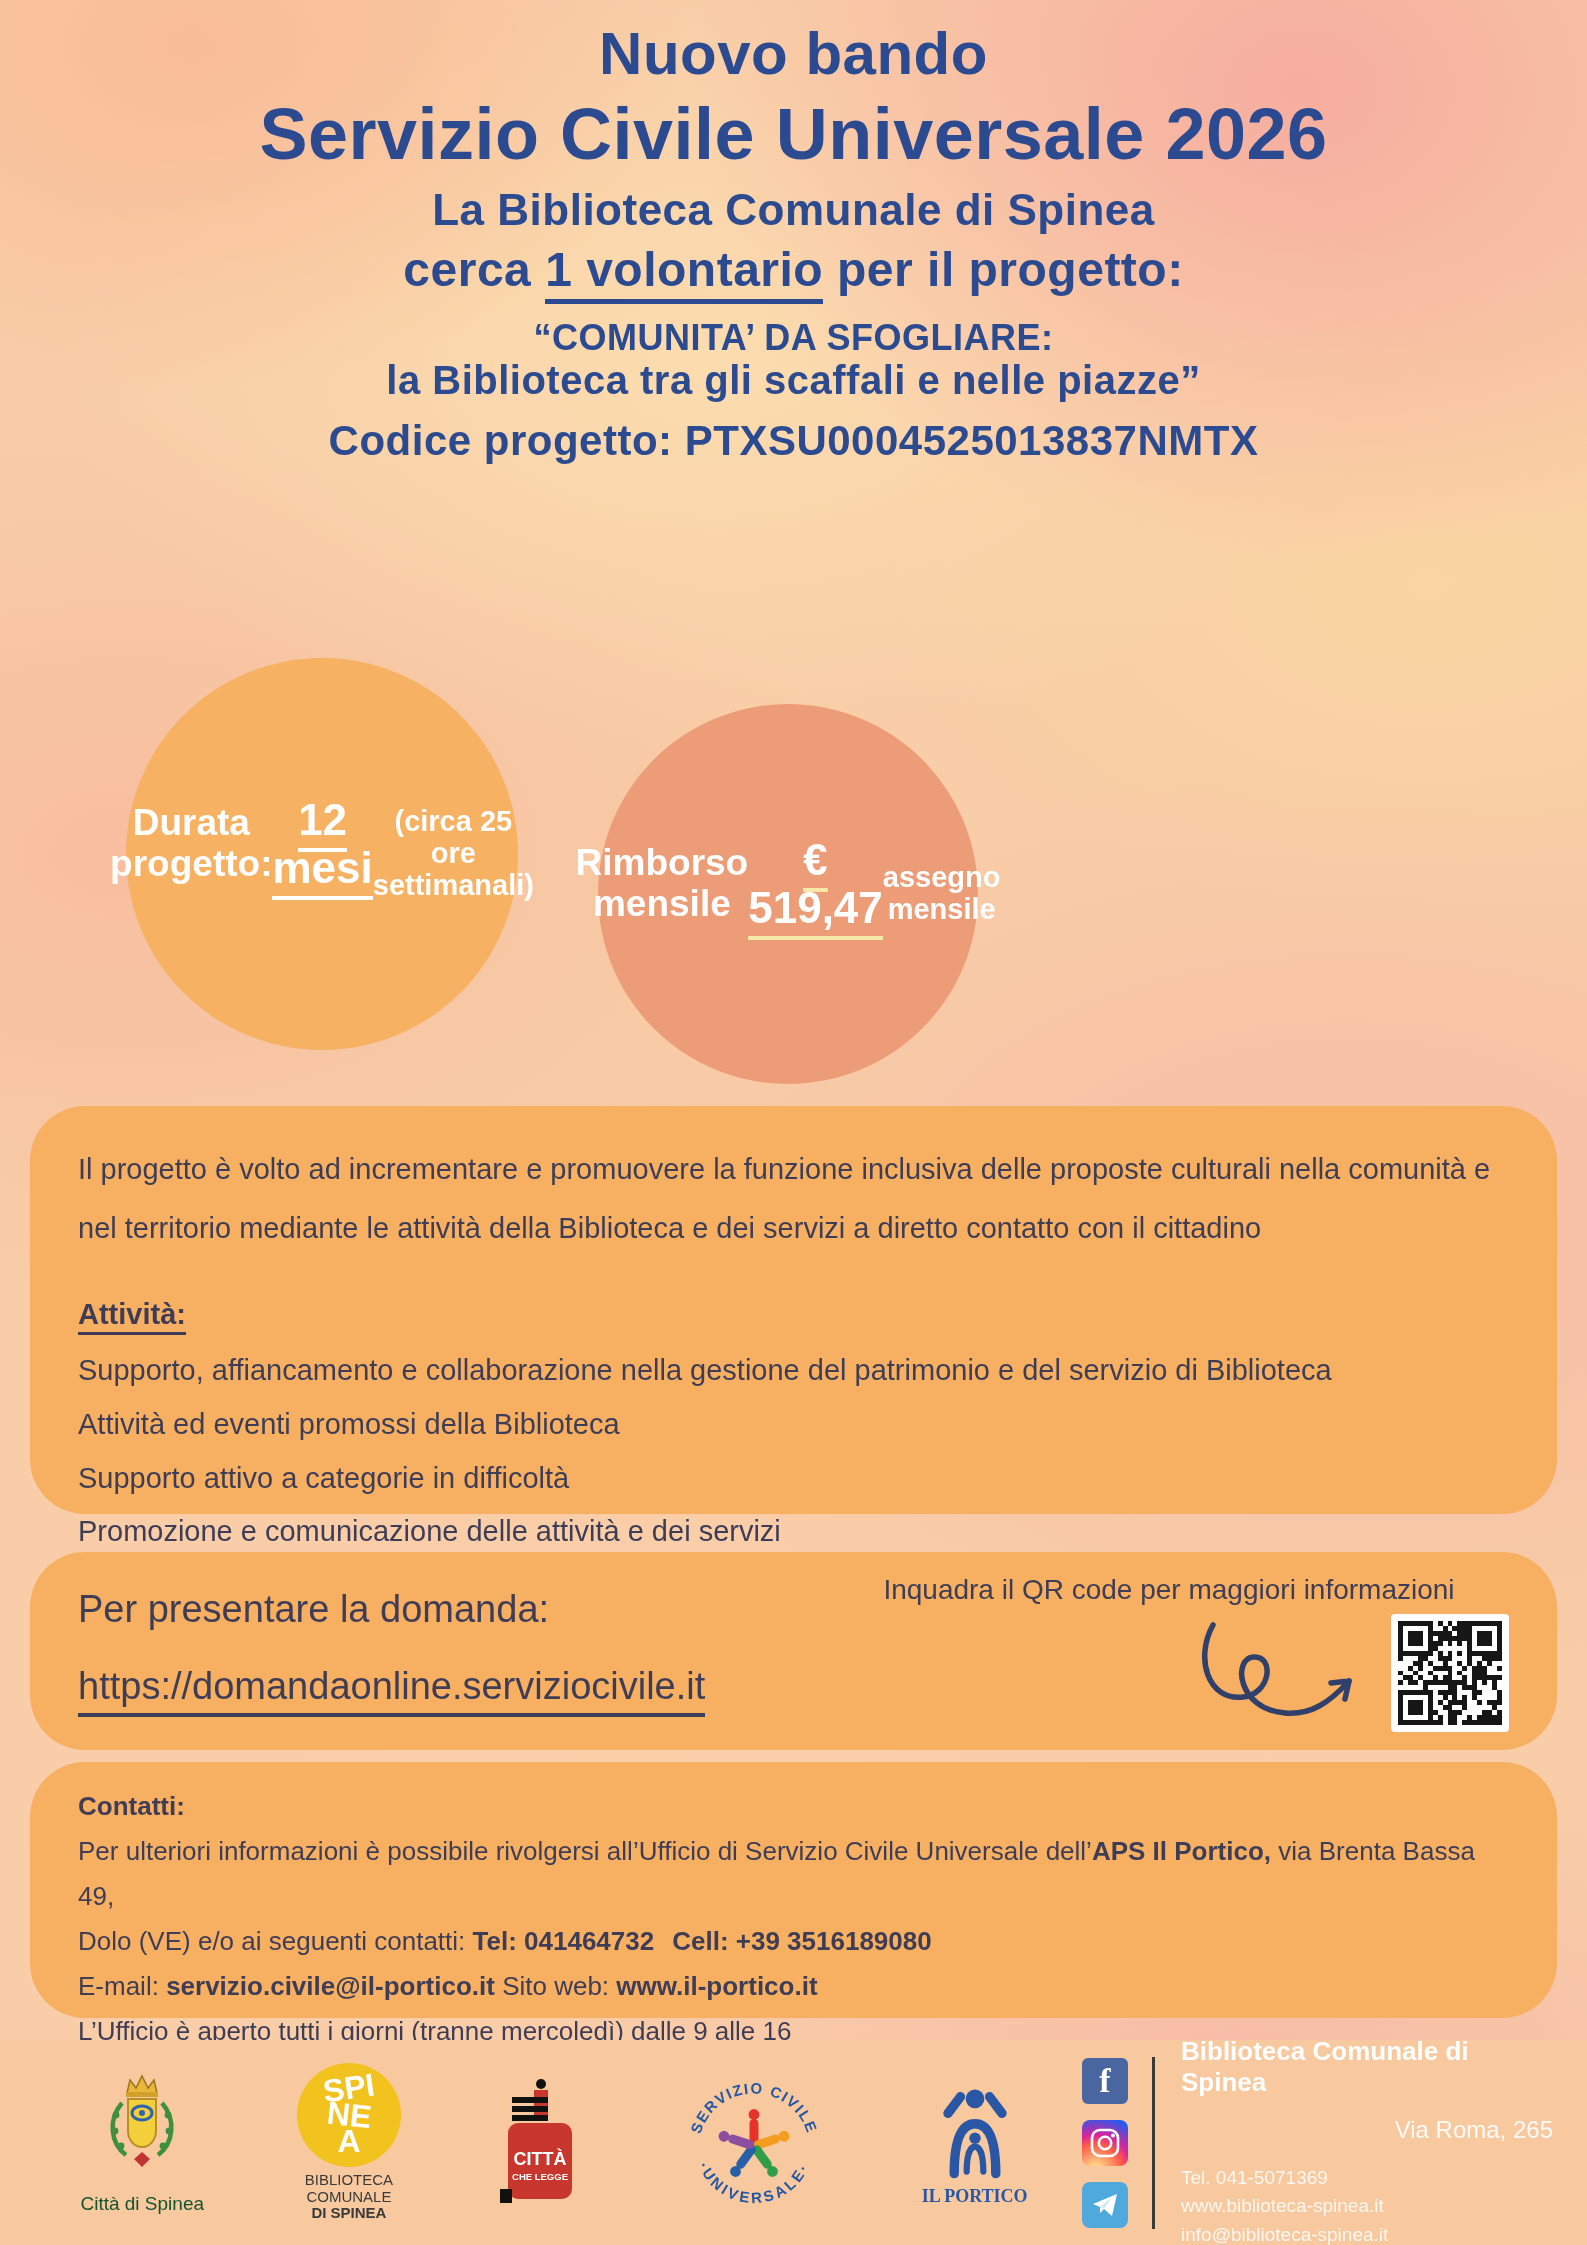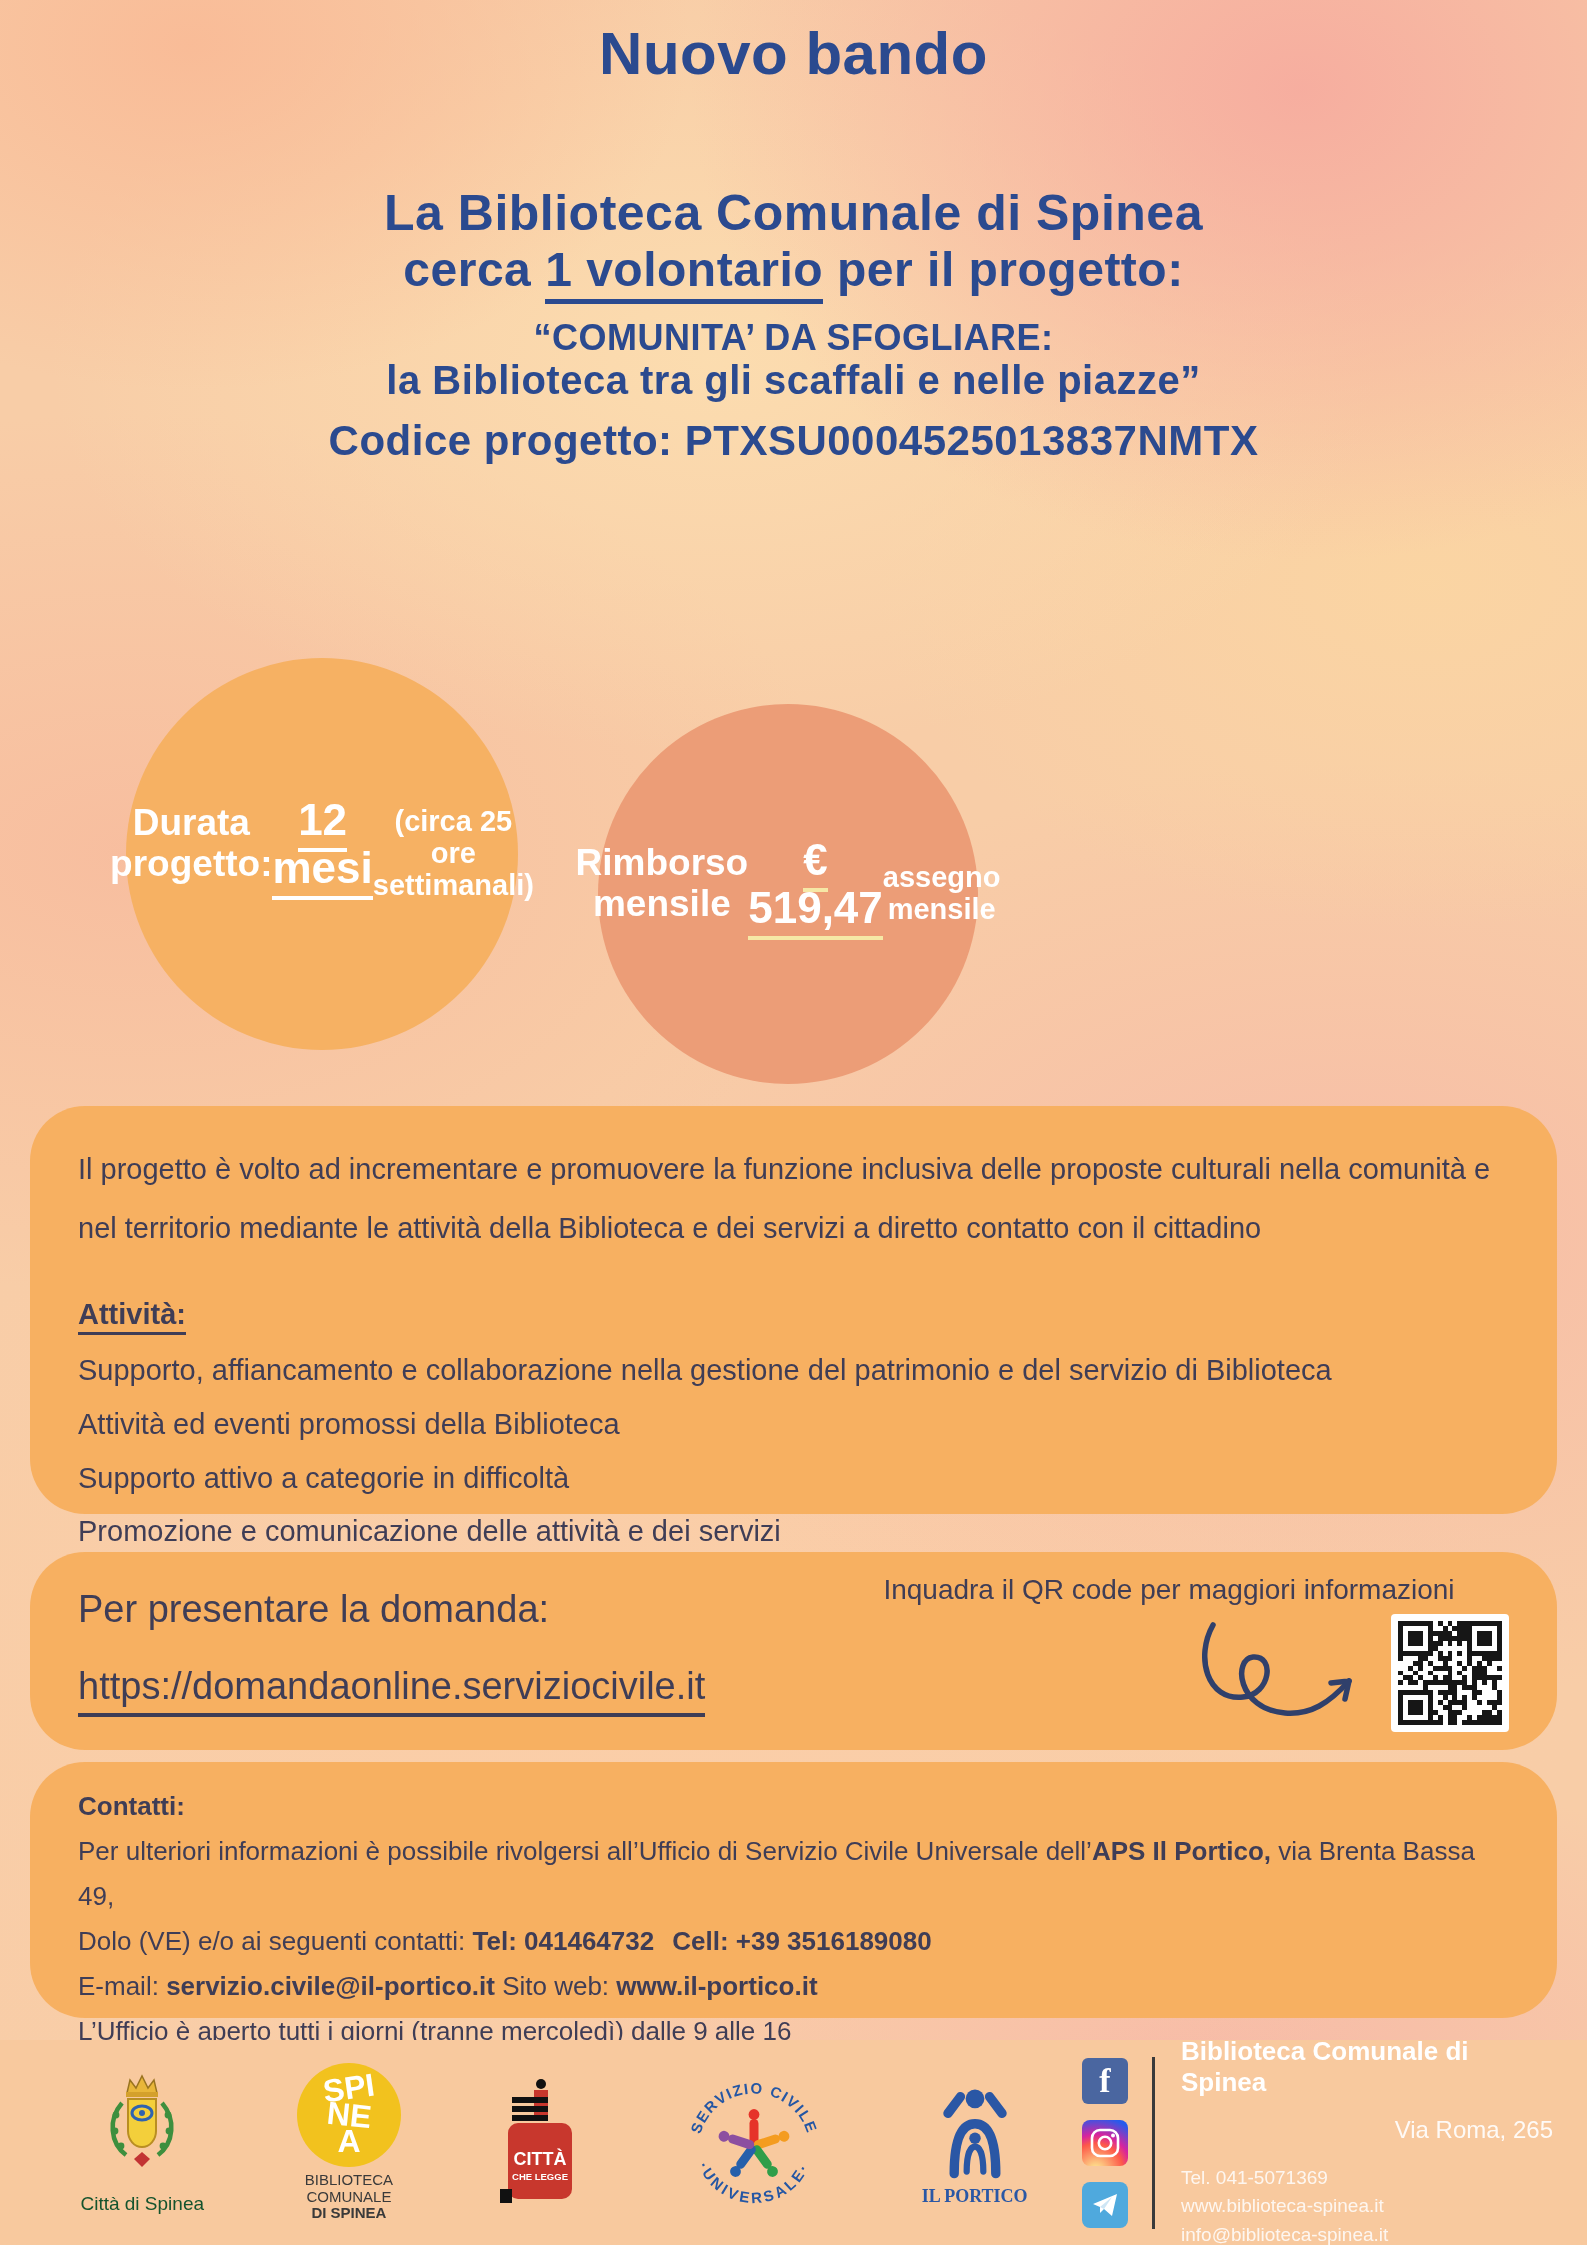--- a/index.html
+++ b/index.html
@@ -13,21 +13,21 @@
       radial-gradient(50% 22% at 90% 26%, rgba(251,214,162,.85) 0%, rgba(251,214,162,0) 70%),
       radial-gradient(65% 28% at 8% 38%, rgba(247,180,154,.6) 0%, rgba(247,180,154,0) 70%),
       radial-gradient(70% 30% at 85% 55%, rgba(246,176,166,.55) 0%, rgba(246,176,166,0) 70%),
       radial-gradient(80% 35% at 40% 75%, rgba(251,206,168,.9) 0%, rgba(251,206,168,0) 75%),
       radial-gradient(60% 20% at 75% 92%, rgba(246,178,168,.75) 0%, rgba(246,178,168,0) 70%),
       #f8cda7;
   }
   .hline{position:absolute;left:0;width:100%;text-align:center;color:#2b4a8f;font-weight:bold;line-height:1;letter-spacing:.5px;}
   #h1{top:24px;font-size:60px;}
   #h2{top:98px;font-size:72px;}
-  #h3{top:188px;font-size:50px;}
+  #h3{top:188px;font-size:44px;}
   #h4{top:246px;font-size:48px;}
   #h5{top:304px;font-size:36px;margin-top:16px;}
   #h6{top:360px;font-size:40px;}
   #hcode{top:420px;font-size:42px;}
   .u-blue{border-bottom:5px solid #2b4a8f;padding-bottom:3px;}
   .circle{position:absolute;border-radius:50%;display:flex;flex-direction:row;align-items:center;justify-content:center;color:#fff;font-weight:bold;text-align:center;line-height:1.1;}
   #circle-durata{left:126px;top:658px;width:392px;height:392px;background:#f6b163;}
   #circle-rimborso{left:598px;top:704px;width:380px;height:380px;background:#ec9d77;}
   #circle-invio{left:1062px;top:658px;width:378px;height:378px;background:#f5cf55;}
   .c-title{font-size:37px;margin-bottom:20px;}
@@ -75,20 +75,21 @@
   .lib-name{font-size:26px;font-weight:bold;margin-bottom:18px;}
   .lib-addr{font-size:24px;opacity:.92;margin-bottom:20px;text-align:right;}
   .lib-small{font-size:19px;opacity:.85;line-height:1.5;}
 </style>
 </head>
 <body>
 
 <div id="page">
 
   <div class="hline" id="h1">Nuovo bando</div>
+  <div class="hline" id="h2">Servizio Civile Universale 2026</div>
   <div class="hline" id="h3">La Biblioteca Comunale di Spinea</div>
   <div class="hline" id="h4"><span>cerca </span><span class="u-blue">1 volontario</span><span> per il progetto:</span></div>
   <div class="hline" id="h5">“COMUNITA’ DA SFOGLIARE:</div>
   <div class="hline" id="h6">la Biblioteca tra gli scaffali e nelle piazze”</div>
   <div class="hline" id="hcode">Codice progetto: PTXSU0004525013837NMTX</div>
 
   <div class="circle" id="circle-durata">
     <div class="c-title">Durata progetto:</div>
     <div class="c-value"><span class="u-white">12 mesi</span></div>
     <div class="c-note">(circa 25 ore settimanali)</div>

